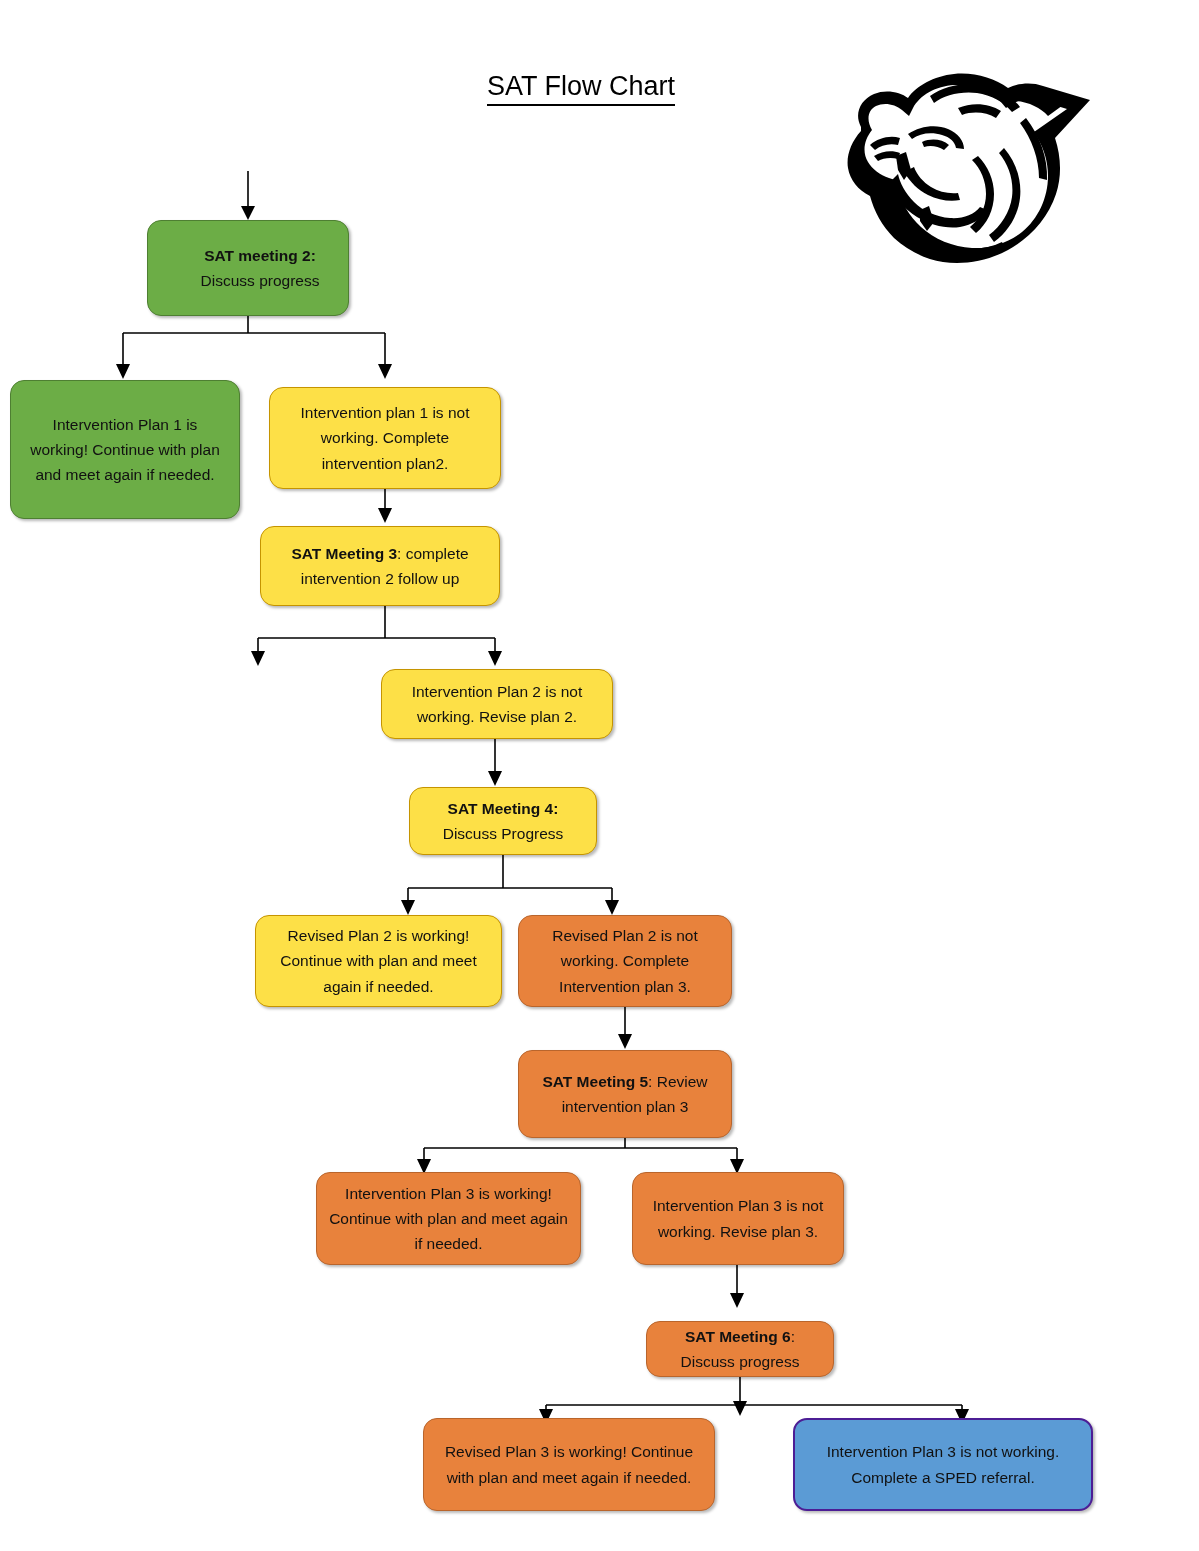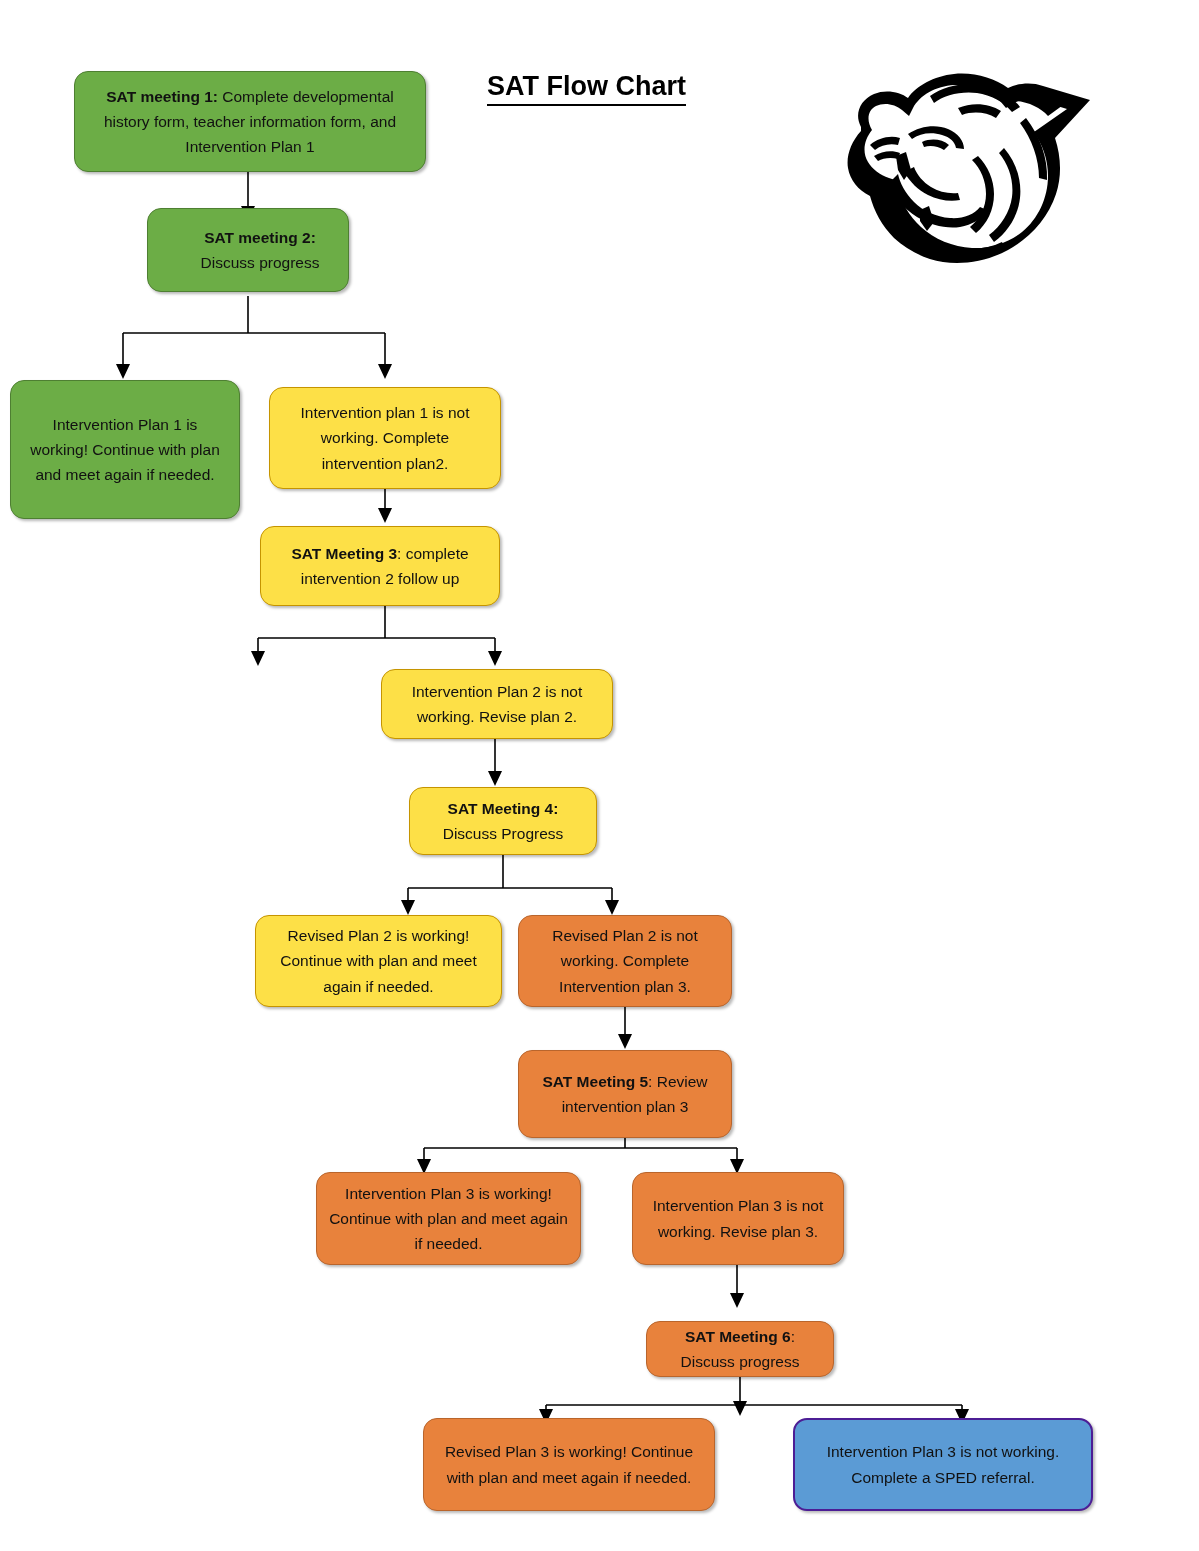--- a/index.html
+++ b/index.html
@@ -17,21 +17,21 @@
     height: 1551px;
     background: #ffffff;
     overflow: hidden;
   }
   
   #chart-title {
     position: absolute;
     left: 487px;
     top: 72px;
     font-size: 27px;
-    font-weight: bold;
+    font-weight: normal;
     color: #000000;
     letter-spacing: 0px;
     border-bottom: 2px solid #000000;
     padding-bottom: 2px;
     line-height: 1.1;
     white-space: nowrap;
   }
   
   #logo {
     position: absolute;
@@ -187,27 +187,22 @@
 
     <line x1="740" y1="1377" x2="740" y2="1405"></line>
     <polygon points="733,1401 747,1401 740,1416"></polygon>
     <line x1="546" y1="1405" x2="962" y2="1405"></line>
     <line x1="546" y1="1405" x2="546" y2="1413"></line>
     <polygon points="539,1409 553,1409 546,1424"></polygon>
     <line x1="962" y1="1405" x2="962" y2="1413"></line>
     <polygon points="955,1409 969,1409 962,1424"></polygon>
   </svg>
 
-  <div class="node c-green" style="left:74px; top:71px; width:352px; height:101px;">
-    <span class="txt">
-      <b>SAT meeting 1:</b><span> Complete developmental history form, teacher information form, and Intervention Plan 1</span>
-    </span>
-  </div>
-
-  <div class="node c-green" style="left:147px; top:208px; width:202px; height:84px;padding-left:36px;">
+
+  <div class="node c-green" style="left:147px; top:220px; width:202px; height:96px;padding-left:36px;">
     <span class="txt">
       <b>SAT meeting 2:</b><br><span>Discuss progress</span>
     </span>
   </div>
 
   <div class="node c-green" style="left:10px; top:380px; width:230px; height:139px;">
     <span class="txt">Intervention Plan 1 is working! Continue with plan and meet again if needed.</span>
   </div>
 
   <div class="node c-yellow" style="left:269px; top:387px; width:232px; height:102px;">

